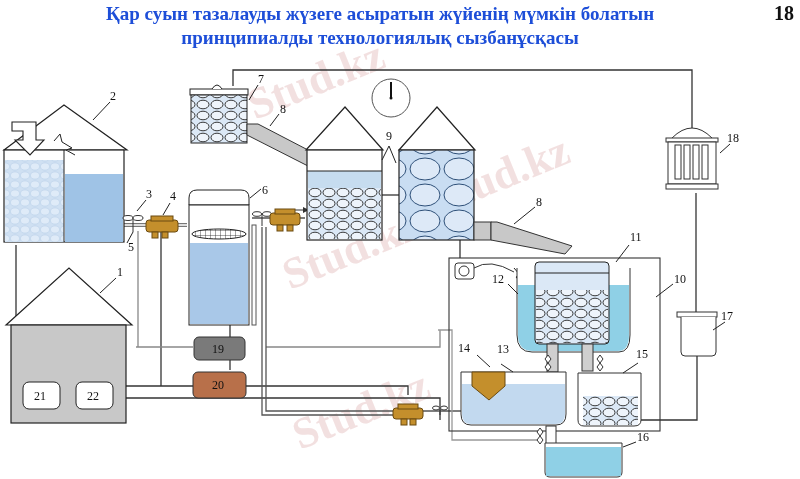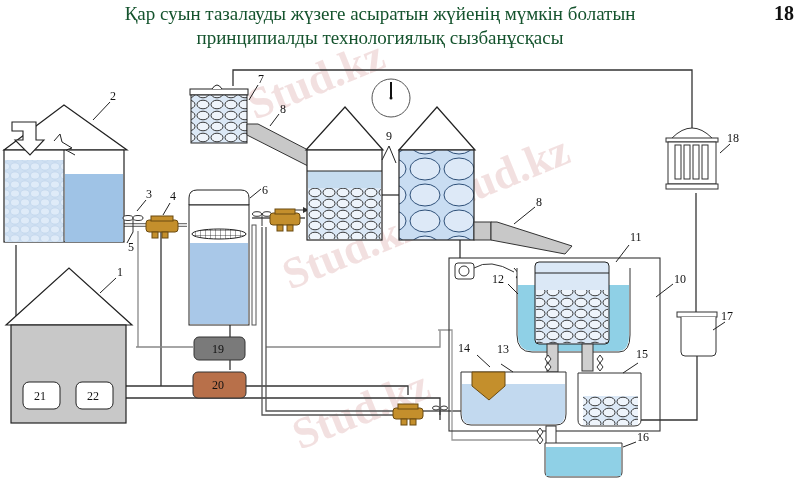--- a/index.html
+++ b/index.html
@@ -1,17 +1,17 @@
 <!DOCTYPE html>
 <html><head>
 <meta charset="utf-8">
 <style>
   html, body { margin:0; padding:0; background:#ffffff; }
   body { width:800px; height:479px; position:relative; overflow:hidden; font-family:"Liberation Serif","DejaVu Serif",serif; }
-  .title { position:absolute; left:60px; top:2px; width:640px; text-align:center; font-weight:normal; font-size:19px; line-height:24px; color:#14532d; }
+  .title { position:absolute; left:60px; top:2px; width:640px; text-align:center; font-weight:bold; font-size:19px; line-height:24px; color:#1d4ed8; }
   .pagenum { position:absolute; right:6px; top:2px; font-weight:bold; font-size:20px; color:#111; }
   svg { position:absolute; left:0; top:0; }
   .lbl { font-family:"Liberation Serif",serif; font-size:12px; fill:#111; }
   .wm { font-family:"Liberation Serif",serif; font-weight:bold; font-size:44px; fill:#e8c7c7; opacity:.55; }
 </style>
 </head>
 <body>
 
 <div class="title">
   <div>Қар суын тазалауды жүзеге асыратын жүйенің мүмкін болатын</div>

